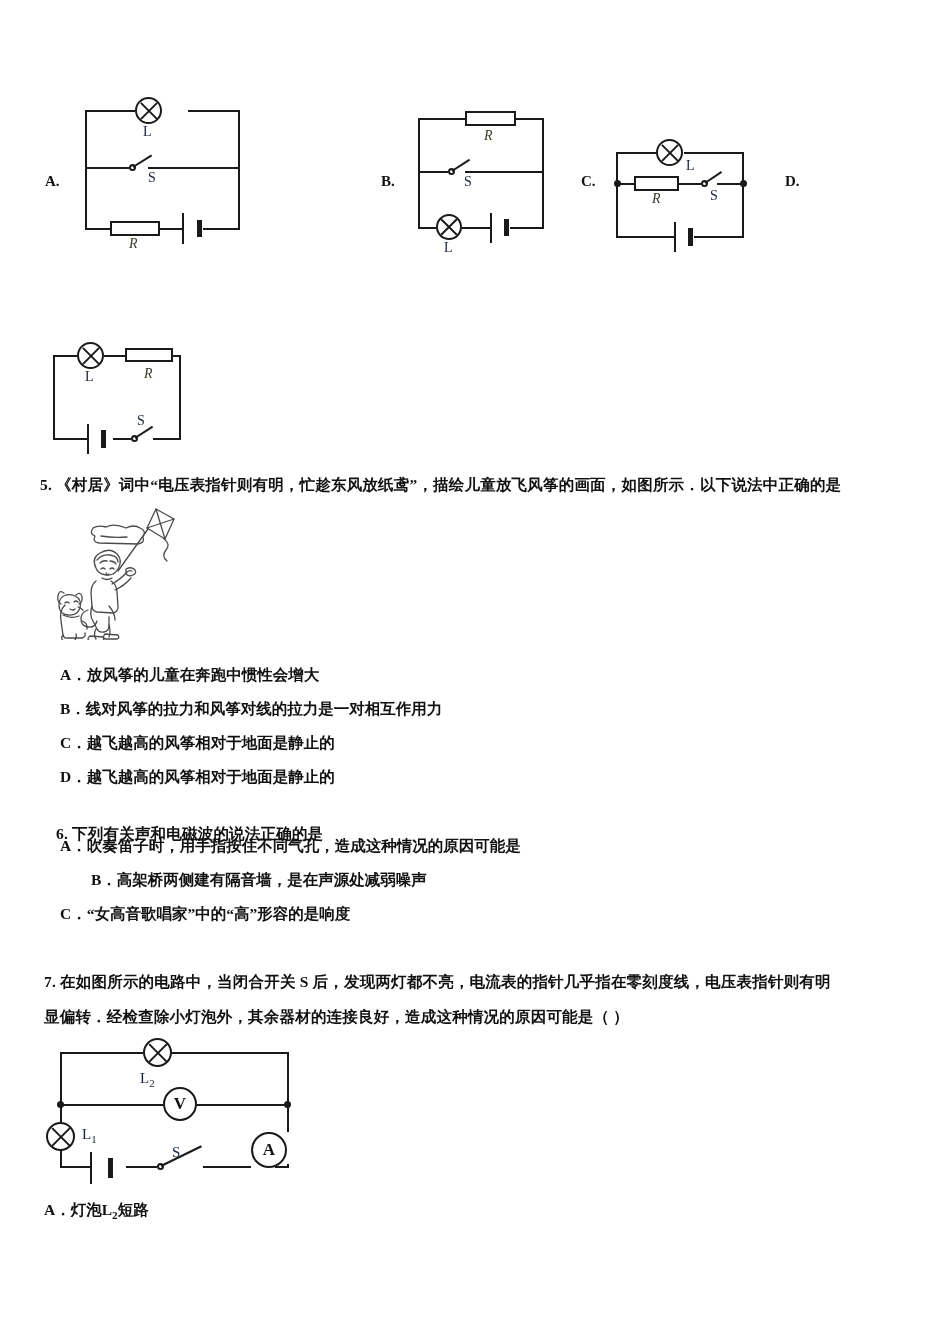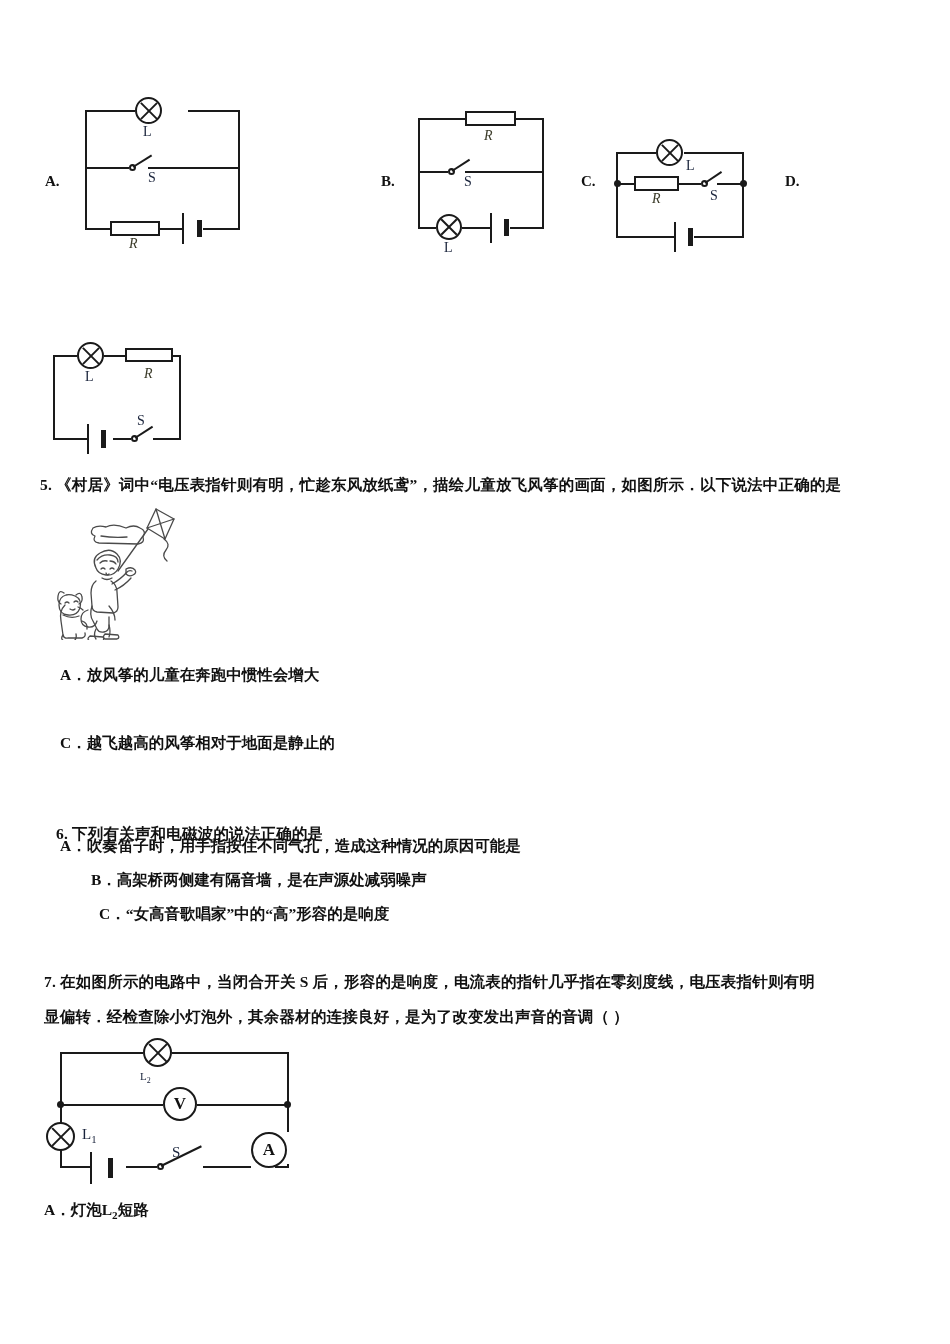--- a/index.html
+++ b/index.html
@@ -331,44 +331,50 @@
 
         <path d="M11 130 q-3 4 1 6 l8 0 M24 129 q1 5 -2 7"></path>
         <path d="M30 116 q6 2 5 8"></path>
       </g>
     </svg>
   </div>
 
   <div class="opt" style="left:60px; top:665px;text-align:center;">
     <span class="oletter">A．</span><span>放风筝的儿童在奔跑中惯性会增大</span>
   </div>
+  <div class="opt" style="left:60px; top:699px;">
+    <span class="oletter">B．</span><span>线对风筝的拉力和风筝对线的拉力是一对相互作用力</span>
+  </div>
   <div class="opt" style="left:60px; top:733px;">
     <span class="oletter">C．</span><span>越飞越高的风筝相对于地面是静止的</span>
+  </div>
+  <div class="opt" style="left:60px; top:767px;">
+    <span class="oletter">D．</span><span>越飞越高的风筝相对于地面是静止的</span>
   </div>
 
   <div class="qline" style="left:44px; top:824px;margin-left:12px;">
     <span>6.</span>
     <span>下列有关声和电磁波的说法正确的是</span>
   </div>
 
   <div class="opt" style="left:60px; top:836px;">
     <span class="oletter">A．</span><span>吹奏笛子时，用手指按住不同气孔，造成这种情况的原因可能是</span>
   </div>
   <div class="opt" style="left:60px; top:870px;margin-left:31px;">
     <span class="oletter">B．</span><span>高架桥两侧建有隔音墙，是在声源处减弱噪声</span>
   </div>
-  <div class="opt" style="left:60px; top:904px;margin-left:39px;">
+  <div class="opt" style="left:60px; top:904px;">
     <span class="oletter">C．</span><span>“女高音歌唱家”中的“高”形容的是响度</span>
   </div>
 
   <div class="qline" style="left:44px; top:972px;">
     <span>7.</span>
-    <span>在如图所示的电路中，当闭合开关 S 后，形容的是响度，电流表的指针几乎指在零刻度线，电压表指针则有明</span>
-  </div>
-  <div class="qline" style="left:44px; top:1007px;">显偏转．经检查除小灯泡外，其余器材的连接良好，是为了改变发出声音的音调（ ）</div>
+    <span>在如图所示的电路中，当闭合开关 S 后，发现两灯都不亮，电流表的指针几乎指在零刻度线，电压表指针则有明</span>
+  </div>
+  <div class="qline" style="left:44px; top:1007px;">显偏转．经检查除小灯泡外，其余器材的连接良好，造成这种情况的原因可能是（ ）</div>
 
   <div class="circuit" style="left:60px; top:1052px; width:230px; height:118px;">
 
     <div class="wire h" style="left:0px;   top:0px;   width:83px;"></div>
     <div class="wire h" style="left:112px; top:0px;   width:117px;"></div>
 
     <div class="wire v" style="left:0px;   top:0px;   height:52px;"></div>
     <div class="wire v" style="left:0px;   top:52px;  height:21px;"></div>
     <div class="wire v" style="left:0px;   top:96px;  height:20px;"></div>
 
@@ -378,21 +384,21 @@
 
     <div class="wire h" style="left:0px;   top:52px;  width:103px;"></div>
     <div class="wire h" style="left:137px; top:52px;  width:92px;"></div>
 
     <div class="wire h" style="left:0px;   top:114px; width:30px;"></div>
     <div class="wire h" style="left:66px;  top:114px; width:31px;"></div>
     <div class="wire h" style="left:143px; top:114px; width:48px;"></div>
     <div class="wire h" style="left:215px; top:114px; width:14px;"></div>
 
     <div class="lamp" style="left:83px; top:-14px; width:29px; height:29px;"></div>
-    <div class="comp-label dark" style="left:80px; top:18px; font-size:11px;">L<sub>2</sub></div>
+    <div class="comp-label dark" style="left:80px; top:18px; font-size:15px;">L<sub>2</sub></div>
 
     <div class="lamp" style="left:-14px; top:70px; width:29px; height:29px;"></div>
     <div class="comp-label dark" style="left:22px; top:74px; font-size:15px;">L<sub>1</sub></div>
 
     <div class="meter" style="left:103px; top:35px; width:34px; height:34px;">
       <span>V</span>
     </div>
 
     <div class="meter" style="left:191px; top:80px; width:36px; height:36px;">
       <span>A</span>

